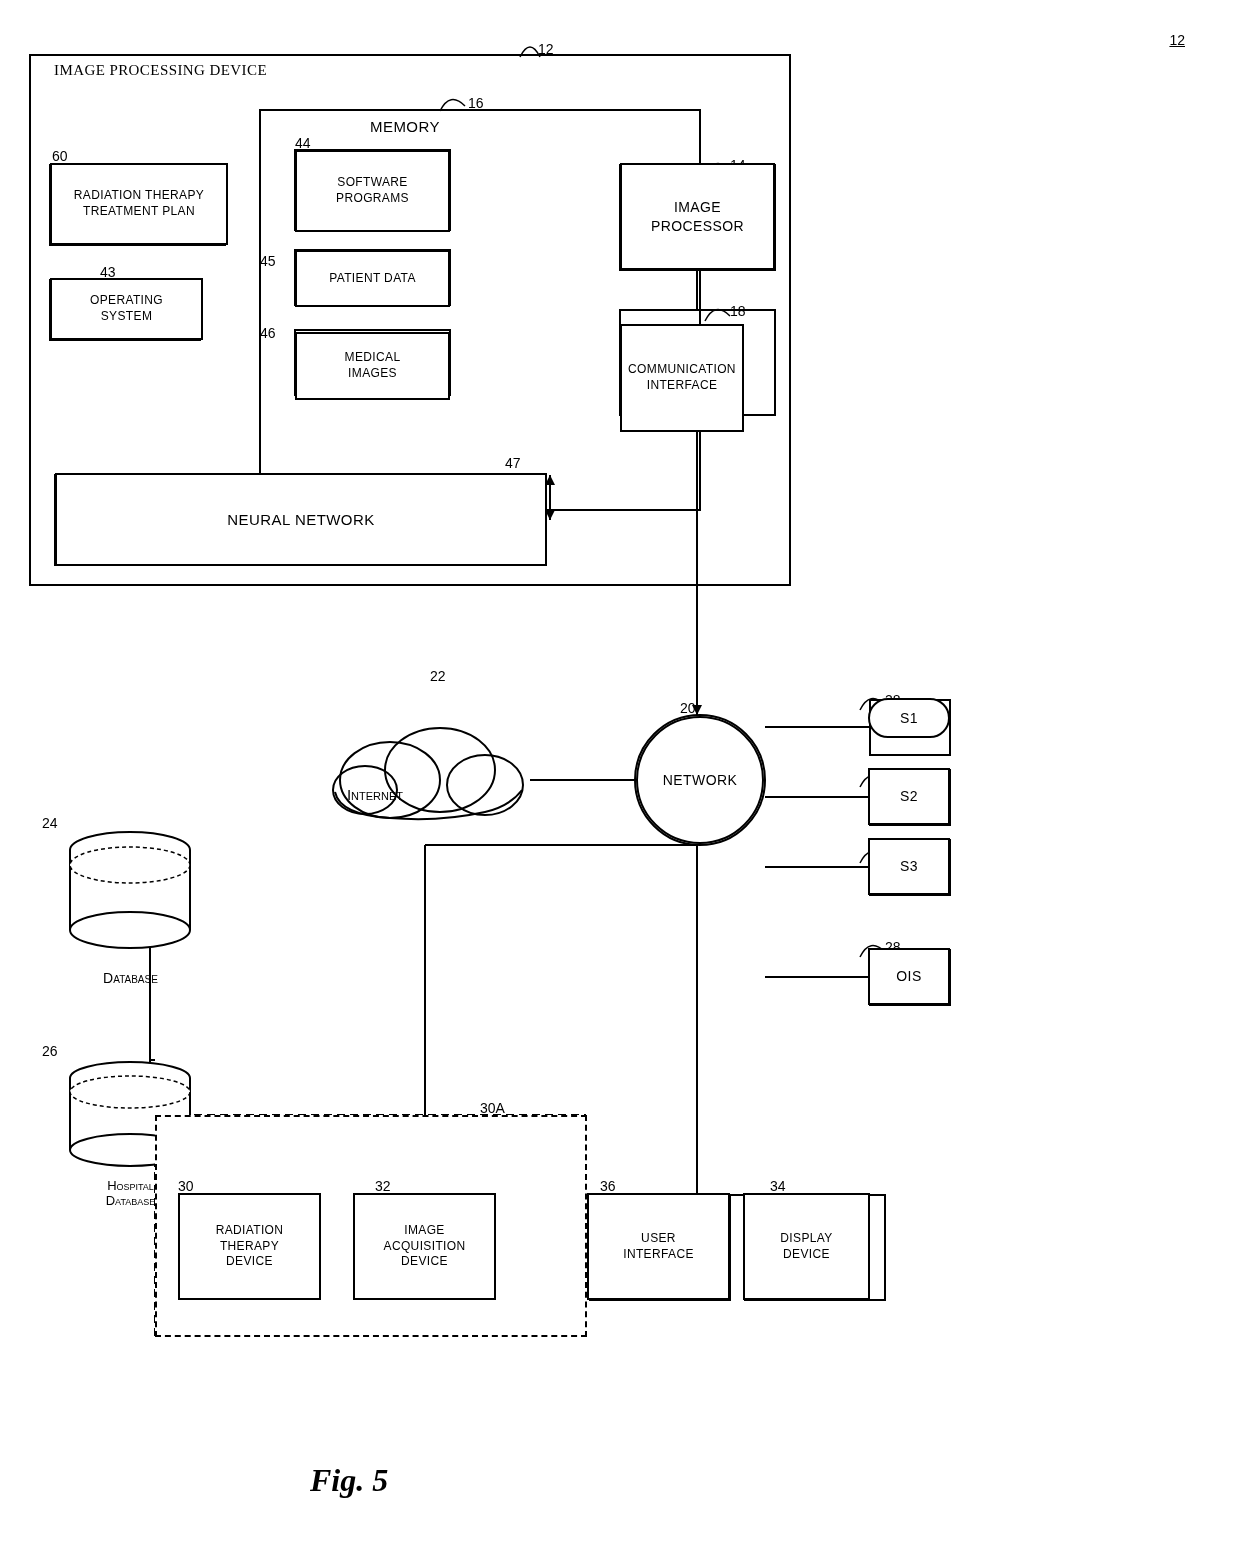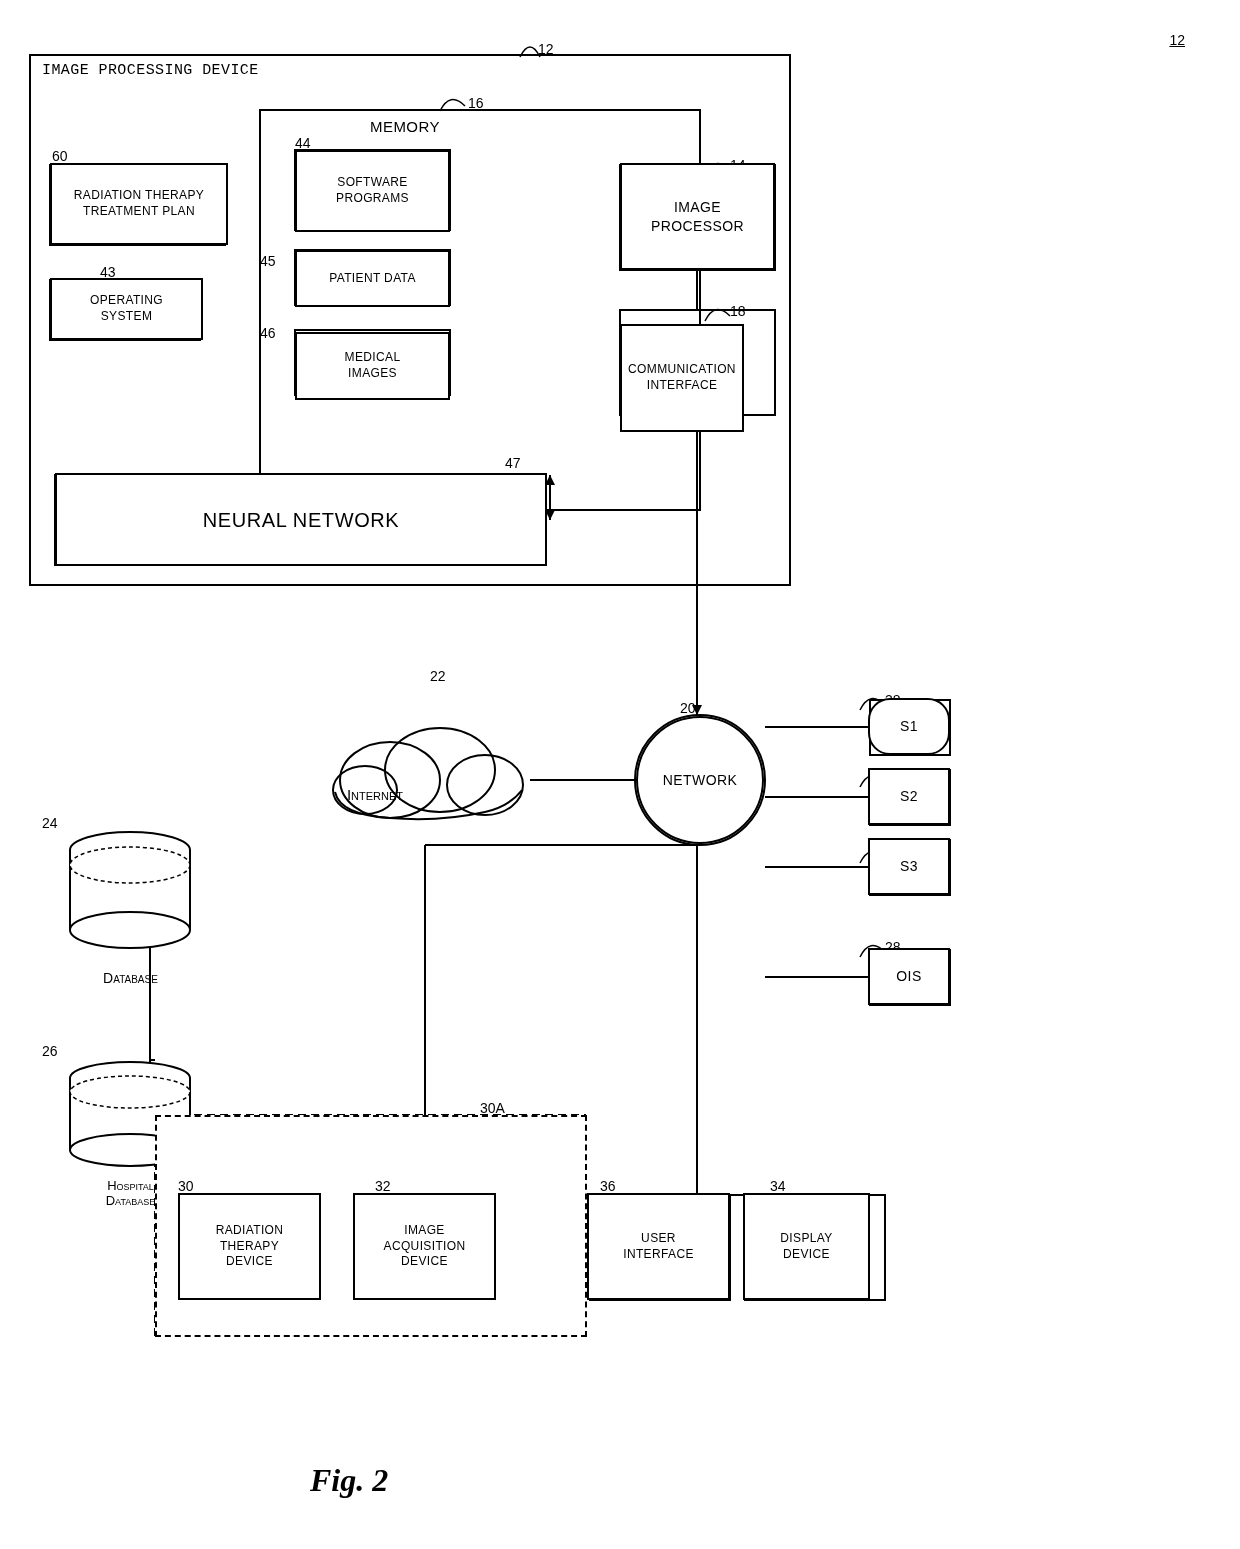--- a/index.html
+++ b/index.html
@@ -33,21 +33,21 @@
       font-size: 14px;
       font-family: Arial, sans-serif;
       text-transform: uppercase;
       letter-spacing: 0.03em;
       line-height: 1.3;
     }
     .label-sm {
       font-size: 12px;
     }
     .label-lg {
-      font-size: 20px;
+      font-size: 15px;
     }
     .ref-num {
       position: absolute;
       font-size: 14px;
       font-family: Arial, sans-serif;
     }
     .fig-caption {
       position: absolute;
       font-size: 32px;
       font-family: 'Times New Roman', serif;
@@ -145,21 +145,21 @@
 
   <div class="ref-num" style="top:32px; right:55px; text-decoration:underline;">12</div>
 
   <div class="ref-num" style="top:32px; left:500px;">
     <svg width="60" height="30">
         <path d="M 20 25 Q 30 5 40 25" fill="none" stroke="#000" stroke-width="1.5"></path>
         <text x="38" y="22" font-size="14" font-family="Arial">12</text>
       </svg>
   </div>
 
-  <div style="position:absolute; top:62px; left:42px; font-size:14px; font-family:Liberation Mono, monospace; text-transform:uppercase; letter-spacing:0.03em;">
+  <div style="position:absolute; top:62px; left:54px; font-size:14px; font-family:Liberation Serif, serif; text-transform:uppercase; letter-spacing:0.03em;">
     <span style="font-variant: small-caps; font-size:15px;">Image Processing Device</span>
   </div>
 
   <div class="ref-num" style="top:86px; left:430px;">
     <svg width="80" height="30">
         <path d="M 10 25 Q 20 5 35 20" fill="none" stroke="#000" stroke-width="1.5"></path>
         <text x="38" y="22" font-size="14" font-family="Arial">16</text>
       </svg>
   </div>
   <div style="position:absolute; top:118px; left:370px; font-size:15px; font-family:Arial; text-transform:uppercase; letter-spacing:0.03em; font-variant:small-caps;">Memory</div>
@@ -242,21 +242,21 @@
   <div style="position:absolute; left:636px; top:716px; width:128px; height:128px; border:2px solid #000; border-radius:50%; display:flex; align-items:center; justify-content:center;">
     <span class="label" style="font-variant:small-caps; font-size:14px;">Network</span>
   </div>
 
   <div class="ref-num" style="top:685px; left:855px;">
     <svg width="60" height="30">
         <path d="M5 25 Q15 5 30 20" fill="none" stroke="#000" stroke-width="1.5"></path>
         <text x="30" y="20" font-size="14" font-family="Arial">38</text>
       </svg>
   </div>
-  <div class="box" style="left:868px; top:698px; width:82px; height:57px;border-radius:22px;">
+  <div class="box" style="left:868px; top:698px; width:82px; height:40px;border-radius:22px;">
     <span class="label">S1</span>
   </div>
 
   <div class="ref-num" style="top:762px; left:855px;">
     <svg width="60" height="30">
         <path d="M5 25 Q15 5 30 20" fill="none" stroke="#000" stroke-width="1.5"></path>
         <text x="30" y="20" font-size="14" font-family="Arial">40</text>
       </svg>
   </div>
   <div class="box" style="left:868px; top:768px; width:82px; height:57px;">
@@ -326,15 +326,15 @@
   <div class="ref-num" style="top:1178px; left:600px;">36</div>
   <div class="box" style="left:587px; top:1193px; width:143px; height:107px;">
     <span class="label label-sm" style="font-variant:small-caps;">User<br>Interface</span>
   </div>
 
   <div class="ref-num" style="top:1178px; left:770px;">34</div>
   <div class="box" style="left:743px; top:1193px; width:127px; height:107px;">
     <span class="label label-sm" style="font-variant:small-caps;">Display<br>Device</span>
   </div>
 
-  <div class="fig-caption" style="bottom:50px; left:310px;">Fig. 2</div>
+  <div class="fig-caption" style="bottom:50px; left:310px;">Fig. 5</div>
 
 </div>
 
 </body></html>

